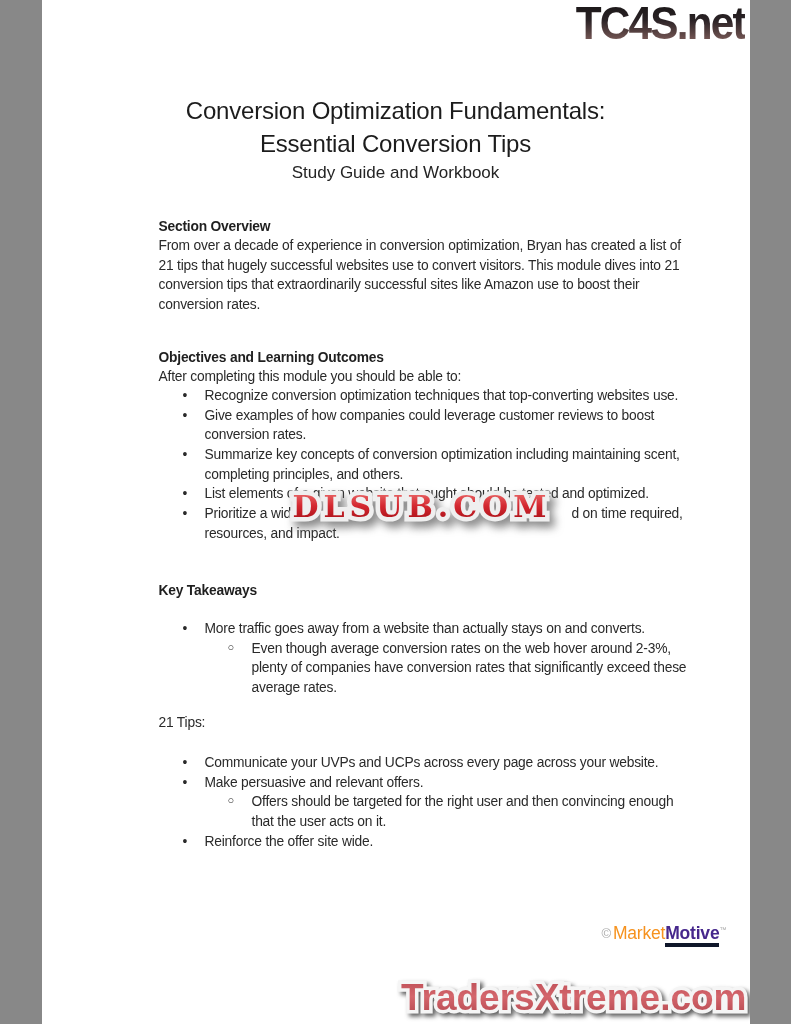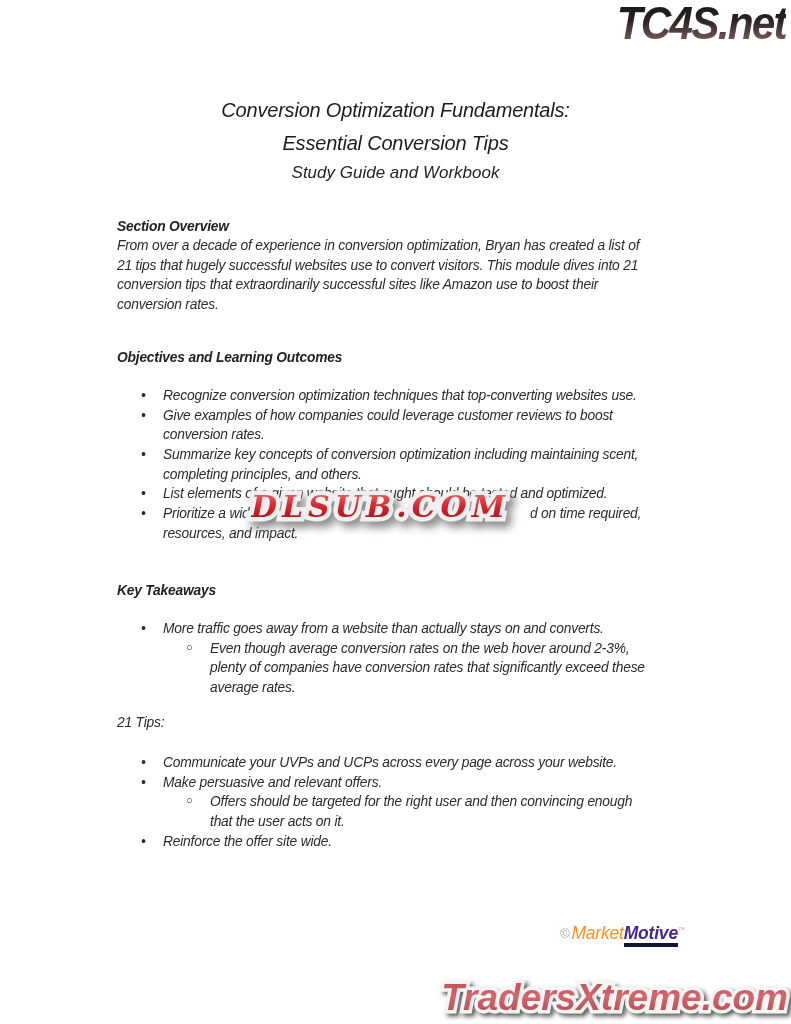--- a/index.html
+++ b/index.html
@@ -1,36 +1,35 @@
 <!DOCTYPE html>
 <html><head>
 <meta charset="utf-8">
 <style>
   html,body{margin:0;padding:0;background:#888;}
   .page{
     position:relative;
-    width:791px;height:1024px;
+    width:708px;height:1024px;
     background:#ffffff;
     font-family:"Liberation Sans",sans-serif;
     color:#2a2a2a;
     overflow:hidden;
     margin:0 auto;
-    font-style:italic;
   }
   
   .tc4s{
     position:absolute;top:-4px;right:5px;
     font-size:47px;font-weight:bold;letter-spacing:-2px;line-height:54px;
     transform:scaleX(0.90);transform-origin:100% 0;
     background:linear-gradient(180deg,#161414 8%,#2b2326 45%,#6e5250 78%,#97786e 100%);
     -webkit-background-clip:text;background-clip:text;color:transparent;
   }
   
   .title-block{position:absolute;top:94px;left:0;width:100%;text-align:center;color:#1c1c1c;}
-  .title-line{font-size:20px;line-height:33px;letter-spacing:-0.2px;}
+  .title-line{font-size:24px;line-height:33px;letter-spacing:-0.2px;}
   .subtitle{font-size:17px;line-height:22px;margin-top:2px;color:#242424;}
   
   .blk{position:absolute;left:117px;width:600px;font-size:13.8px;line-height:19.7px;letter-spacing:-0.2px;}
   .hd{font-weight:bold;color:#1f1f1f;}
   .line{white-space:nowrap;height:19.7px;position:relative;}
   .t1{padding-left:46px;}
   .t2{padding-left:93px;}
   .m1{position:absolute;left:24px;top:0;}
   .m2{position:absolute;left:69px;top:-1px;font-size:11px;}
   .gap{display:inline-block;width:273px;}
@@ -84,20 +83,21 @@
 
   <div class="blk hd" style="top:217px">Section Overview</div>
   <div class="blk" style="top:236px">
     <div class="line">From over a decade of experience in conversion optimization, Bryan has created a list of</div>
     <div class="line">21 tips that hugely successful websites use to convert visitors. This module dives into 21</div>
     <div class="line">conversion tips that extraordinarily successful sites like Amazon use to boost their</div>
     <div class="line">conversion rates.</div>
   </div>
 
   <div class="blk hd" style="top:348px">Objectives and Learning Outcomes</div>
+  <div class="blk" style="top:367px">After completing this module you should be able to:</div>
   <div class="blk" style="top:386px">
     <div class="line t1">
       <span class="m1">•</span><span>Recognize conversion optimization techniques that top-converting websites use.</span>
     </div>
     <div class="line t1">
       <span class="m1">•</span><span>Give examples of how companies could leverage customer reviews to boost</span>
     </div>
     <div class="line t1">conversion rates.</div>
     <div class="line t1">
       <span class="m1">•</span><span>Summarize key concepts of conversion optimization including maintaining scent,</span>

